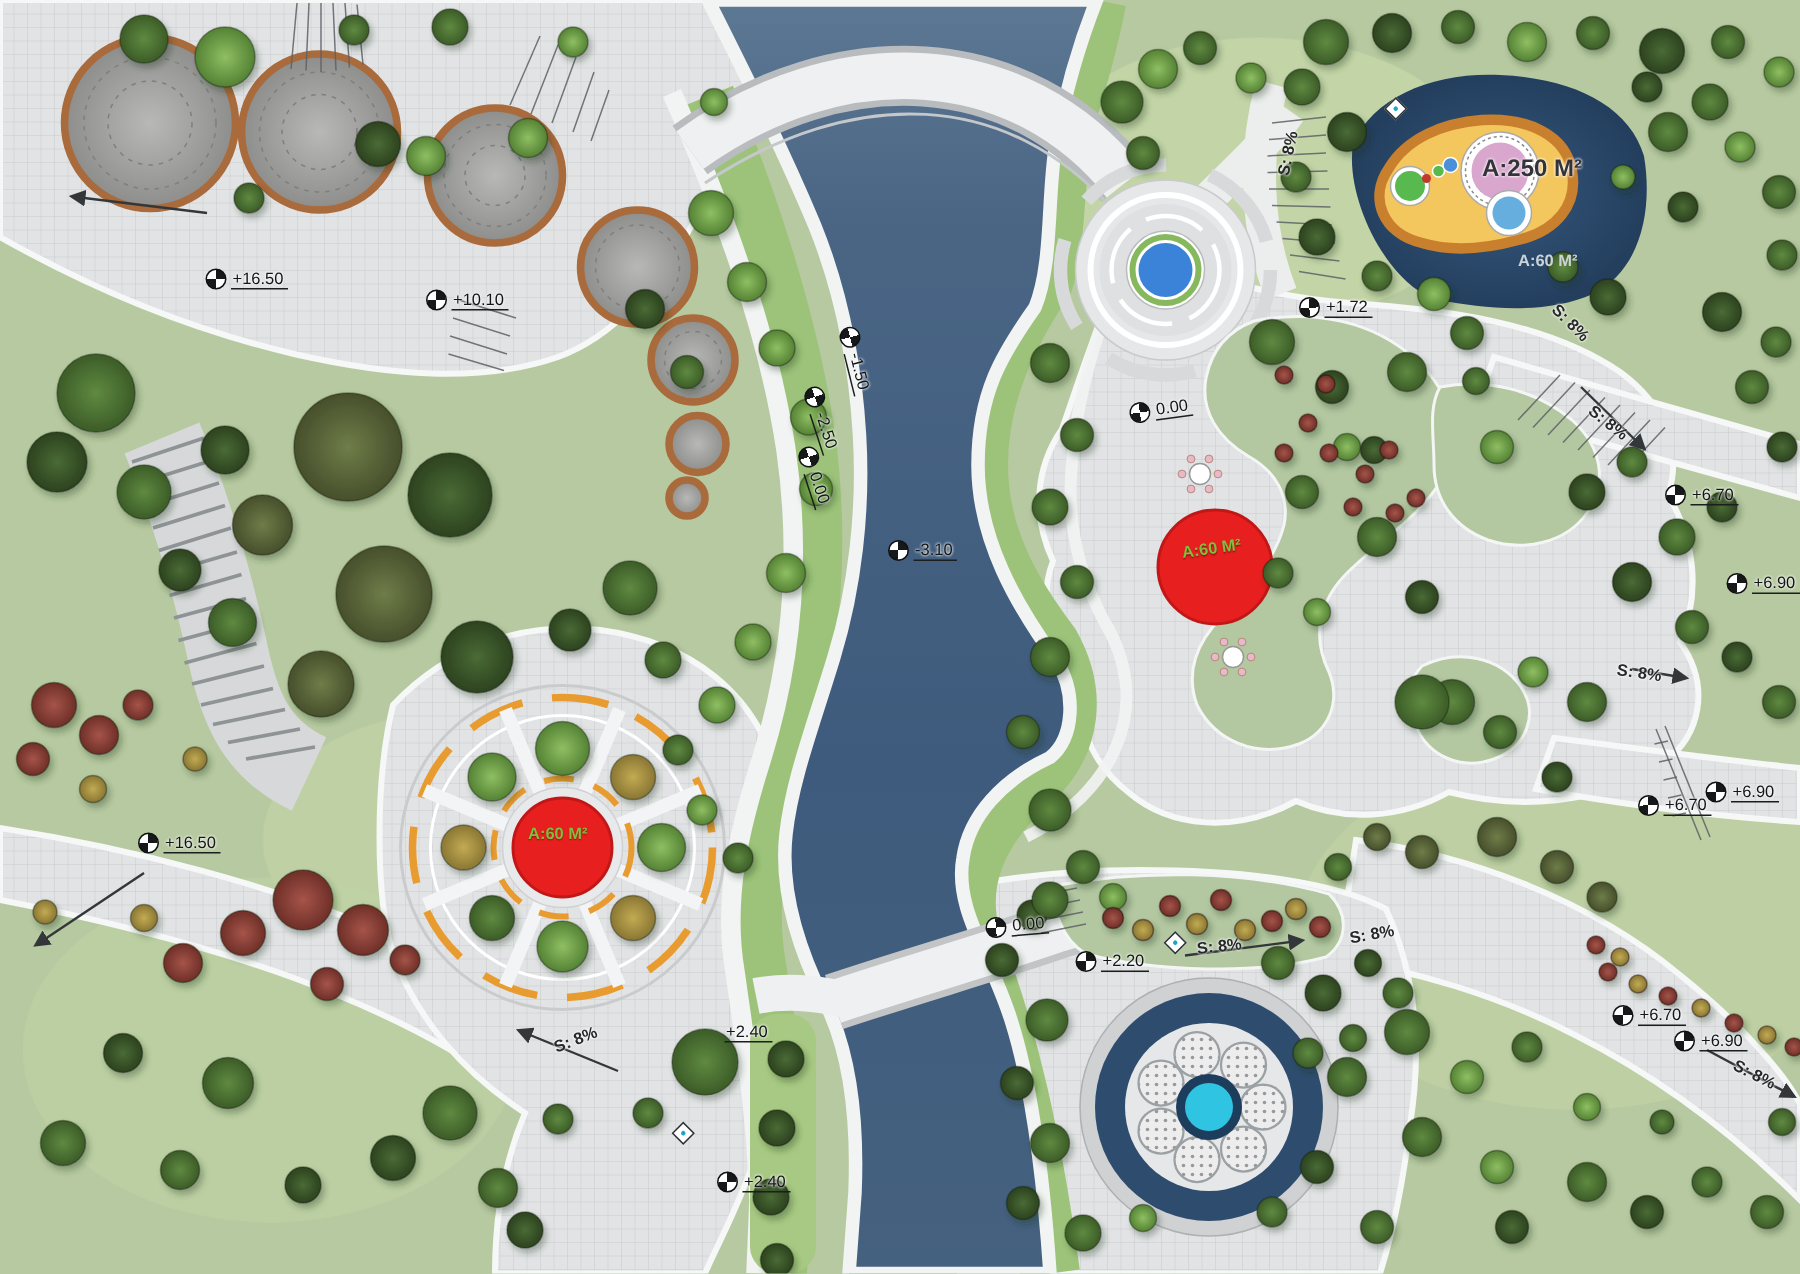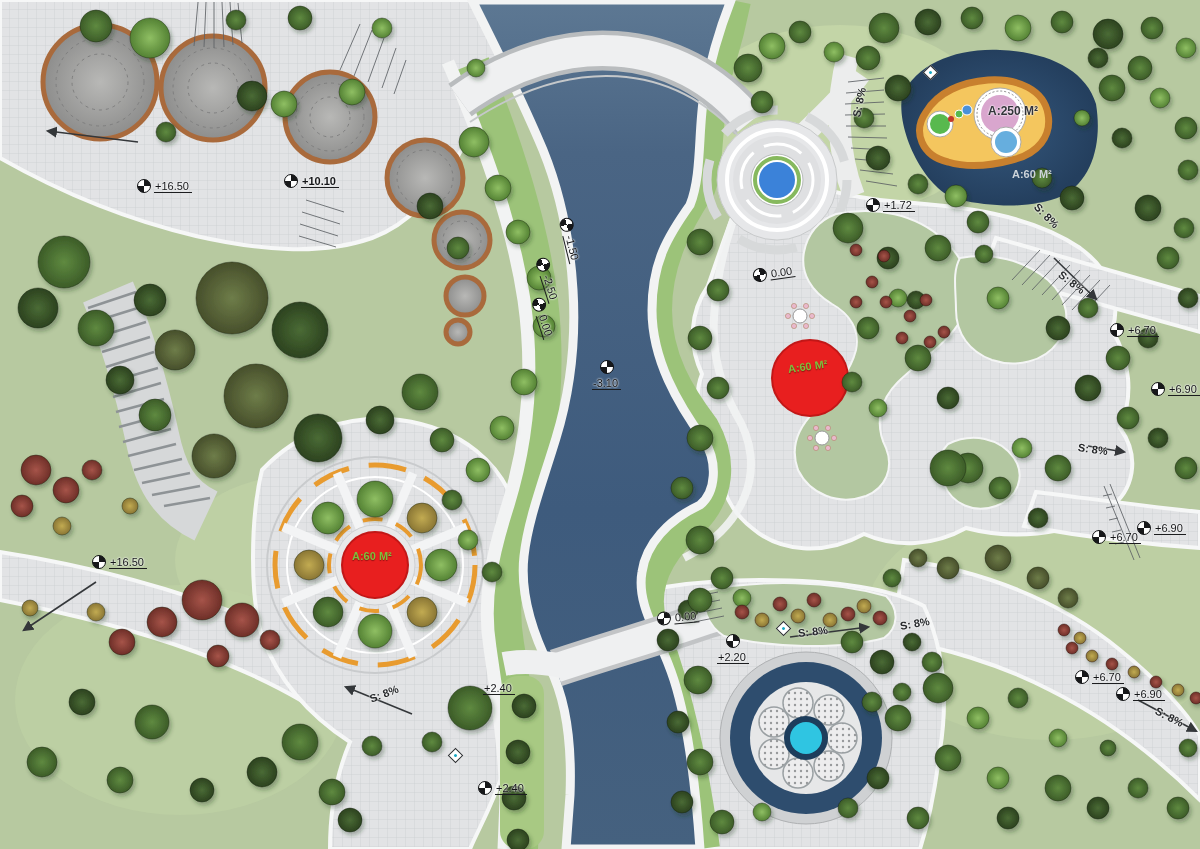--- a/index.html
+++ b/index.html
@@ -18,21 +18,21 @@
   .ann{position:absolute;display:flex;align-items:center;gap:3px;white-space:nowrap;
        transform-origin:0 50%;font-size:11px;color:#141518;}
   .ann .txt{border-bottom:1.2px solid #1c1d1f;padding:0 3px 0 1px;
        text-shadow:0 0 2px #fff,0 0 2px rgba(255,255,255,.9);}
   .marker{width:12px;height:12px;border-radius:50%;border:1px solid #101113;flex:none;
        background:conic-gradient(#17181a 0 25%,#fff 25% 50%,#17181a 50% 75%,#fff 75% 100%);}
   .slope{font-weight:700;color:#26282b;font-size:11px;
        text-shadow:0 0 2px #fff,0 0 2px rgba(255,255,255,.85);}
   .area{font-weight:700;}
   .area-green{color:#7ebf3c;font-size:11px;text-shadow:0 1px 1px rgba(40,0,0,.45);}
-  .area-dark{color:#33343a;font-size:12px;text-shadow:0 0 2px #fff,0 0 2px #fff;}
+  .area-dark{color:#33343a;font-size:16px;text-shadow:0 0 2px #fff,0 0 2px #fff;}
   .area-light{color:#ccd3d9;font-size:11px;font-weight:600;}
   .lamp{position:absolute;width:9px;height:9px;background:#fff;border:1.5px solid #2e3033;
        transform:rotate(45deg);display:flex;align-items:center;justify-content:center;}
   .lamp i{width:3px;height:3px;border-radius:50%;background:#19a8c4;display:block;}
 </style>
 </head>
 <body>
 
 <div class="stage">
 <svg width="1200" height="849" viewBox="0 0 1200 849">
@@ -577,37 +577,37 @@
     <path class="arrow" d="M1138,700 L1196,731" marker-end="url(#ah)"></path>
     <path class="arrow" d="M412,714 L346,687" marker-end="url(#ah)"></path>
   </g>
 </svg>
 
 <div class="ann-layer">
       <div class="ann spot" style="left: 137px; top: 179px;">
         <span class="marker"></span>
         <span class="txt">+16.50</span>
       </div>
-      <div class="ann spot" style="left: 284px; top: 174px; font-weight: bold;">
+      <div class="ann spot" style="left: 284px; top: 193px;">
         <span class="marker"></span>
         <span class="txt">+10.10</span>
       </div>
       <div class="ann spot" style="left: 565px; top: 211px; transform: rotate(76deg);">
         <span class="marker"></span>
         <span class="txt">-1.50</span>
       </div>
       <div class="ann spot" style="left: 541px; top: 251px; transform: rotate(72deg);">
         <span class="marker"></span>
         <span class="txt">-2.50</span>
       </div>
       <div class="ann spot" style="left: 537px; top: 291px; transform: rotate(72deg);">
         <span class="marker"></span>
         <span class="txt">0.00</span>
       </div>
-      <div class="ann spot" style="left: 592px; top: 360px; flex-direction: column;">
+      <div class="ann spot" style="left: 592px; top: 360px;">
         <span class="marker"></span>
         <span class="txt">-3.10</span>
       </div>
       <div class="ann spot" style="left: 866px; top: 198px;">
         <span class="marker"></span>
         <span class="txt">+1.72</span>
       </div>
       <div class="ann spot" style="left: 753px; top: 269px; transform: rotate(-8deg);">
         <span class="marker"></span>
         <span class="txt">0.00</span>
@@ -633,21 +633,21 @@
         <span class="txt">+6.70</span>
       </div>
       <div class="ann spot" style="left: 1116px; top: 687px;">
         <span class="marker"></span>
         <span class="txt">+6.90</span>
       </div>
       <div class="ann spot" style="left: 657px; top: 612px; transform: rotate(-5deg);">
         <span class="marker"></span>
         <span class="txt">0.00</span>
       </div>
-      <div class="ann spot" style="left: 717px; top: 634px; flex-direction: column;">
+      <div class="ann spot" style="left: 717px; top: 634px;">
         <span class="marker"></span>
         <span class="txt">+2.20</span>
       </div>
       <div class="ann spot" style="left: 483px; top: 682px;">
         <span class="txt">+2.40</span>
       </div>
       <div class="ann spot" style="left: 478px; top: 781px;">
         <span class="marker"></span>
         <span class="txt">+2.40</span>
       </div>

